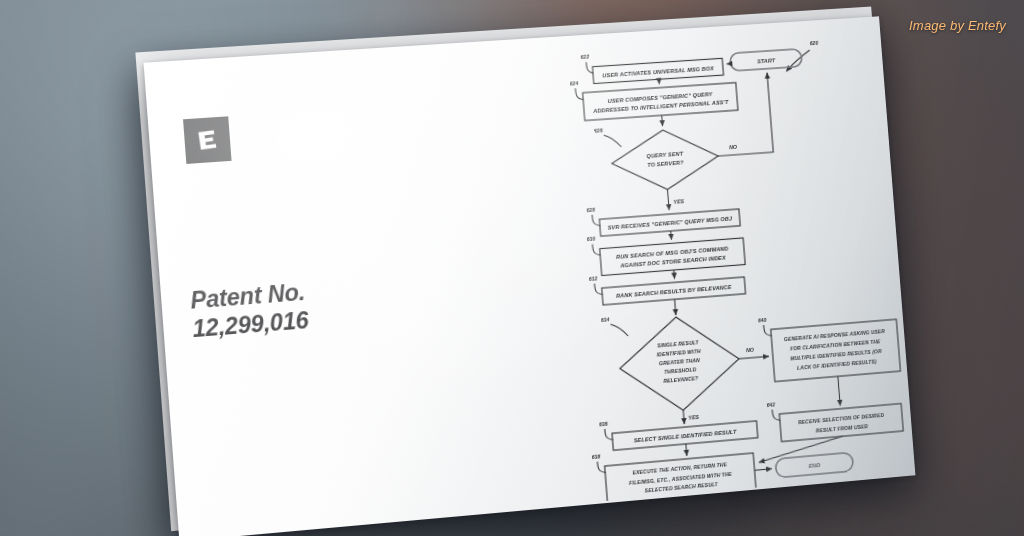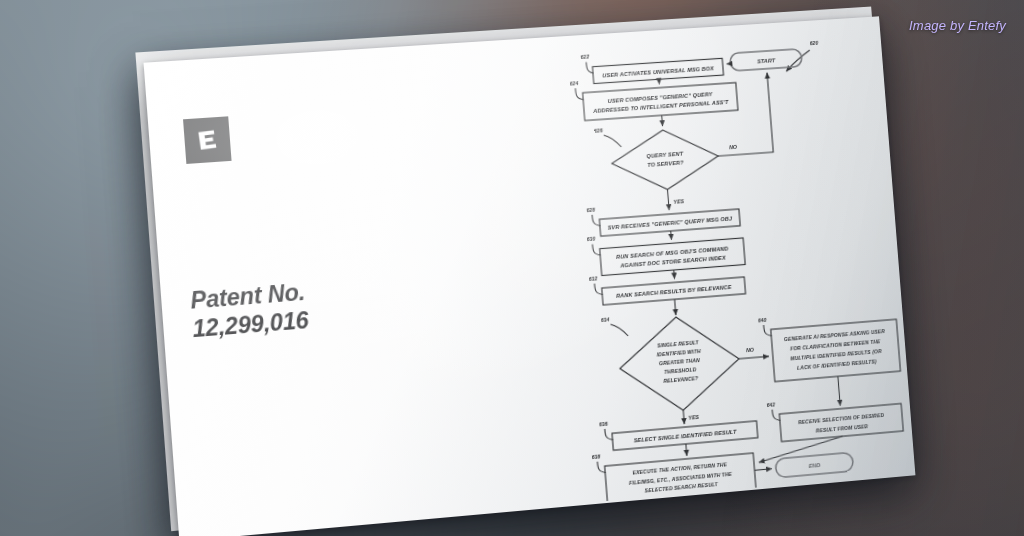--- a/index.html
+++ b/index.html
@@ -103,21 +103,21 @@
   .fc-term-text{
     font-family:"Liberation Sans", sans-serif;
     font-style:italic;font-weight:bold;
     fill:#3a3b3e;font-size:5.8px;text-anchor:middle;
   }
   .fc-end-text{fill:#5d5e61;}
 
   
   #watermark{
     position:absolute;right:18px;top:18px;
-    color:#c4b5fd;font-style:italic;font-size:13px;
+    color:#fdba74;font-style:italic;font-size:13px;
     letter-spacing:0.2px;
     text-shadow:0 1px 3px rgba(0,0,0,0.55);
     margin-left:26px;
   }
 
   
   #dof{
     position:absolute;inset:0;pointer-events:none;
     background:linear-gradient(100deg, rgba(190,198,206,0.0) 0%, rgba(190,198,206,0.0) 72%, rgba(150,160,170,0.07) 100%);
   }

